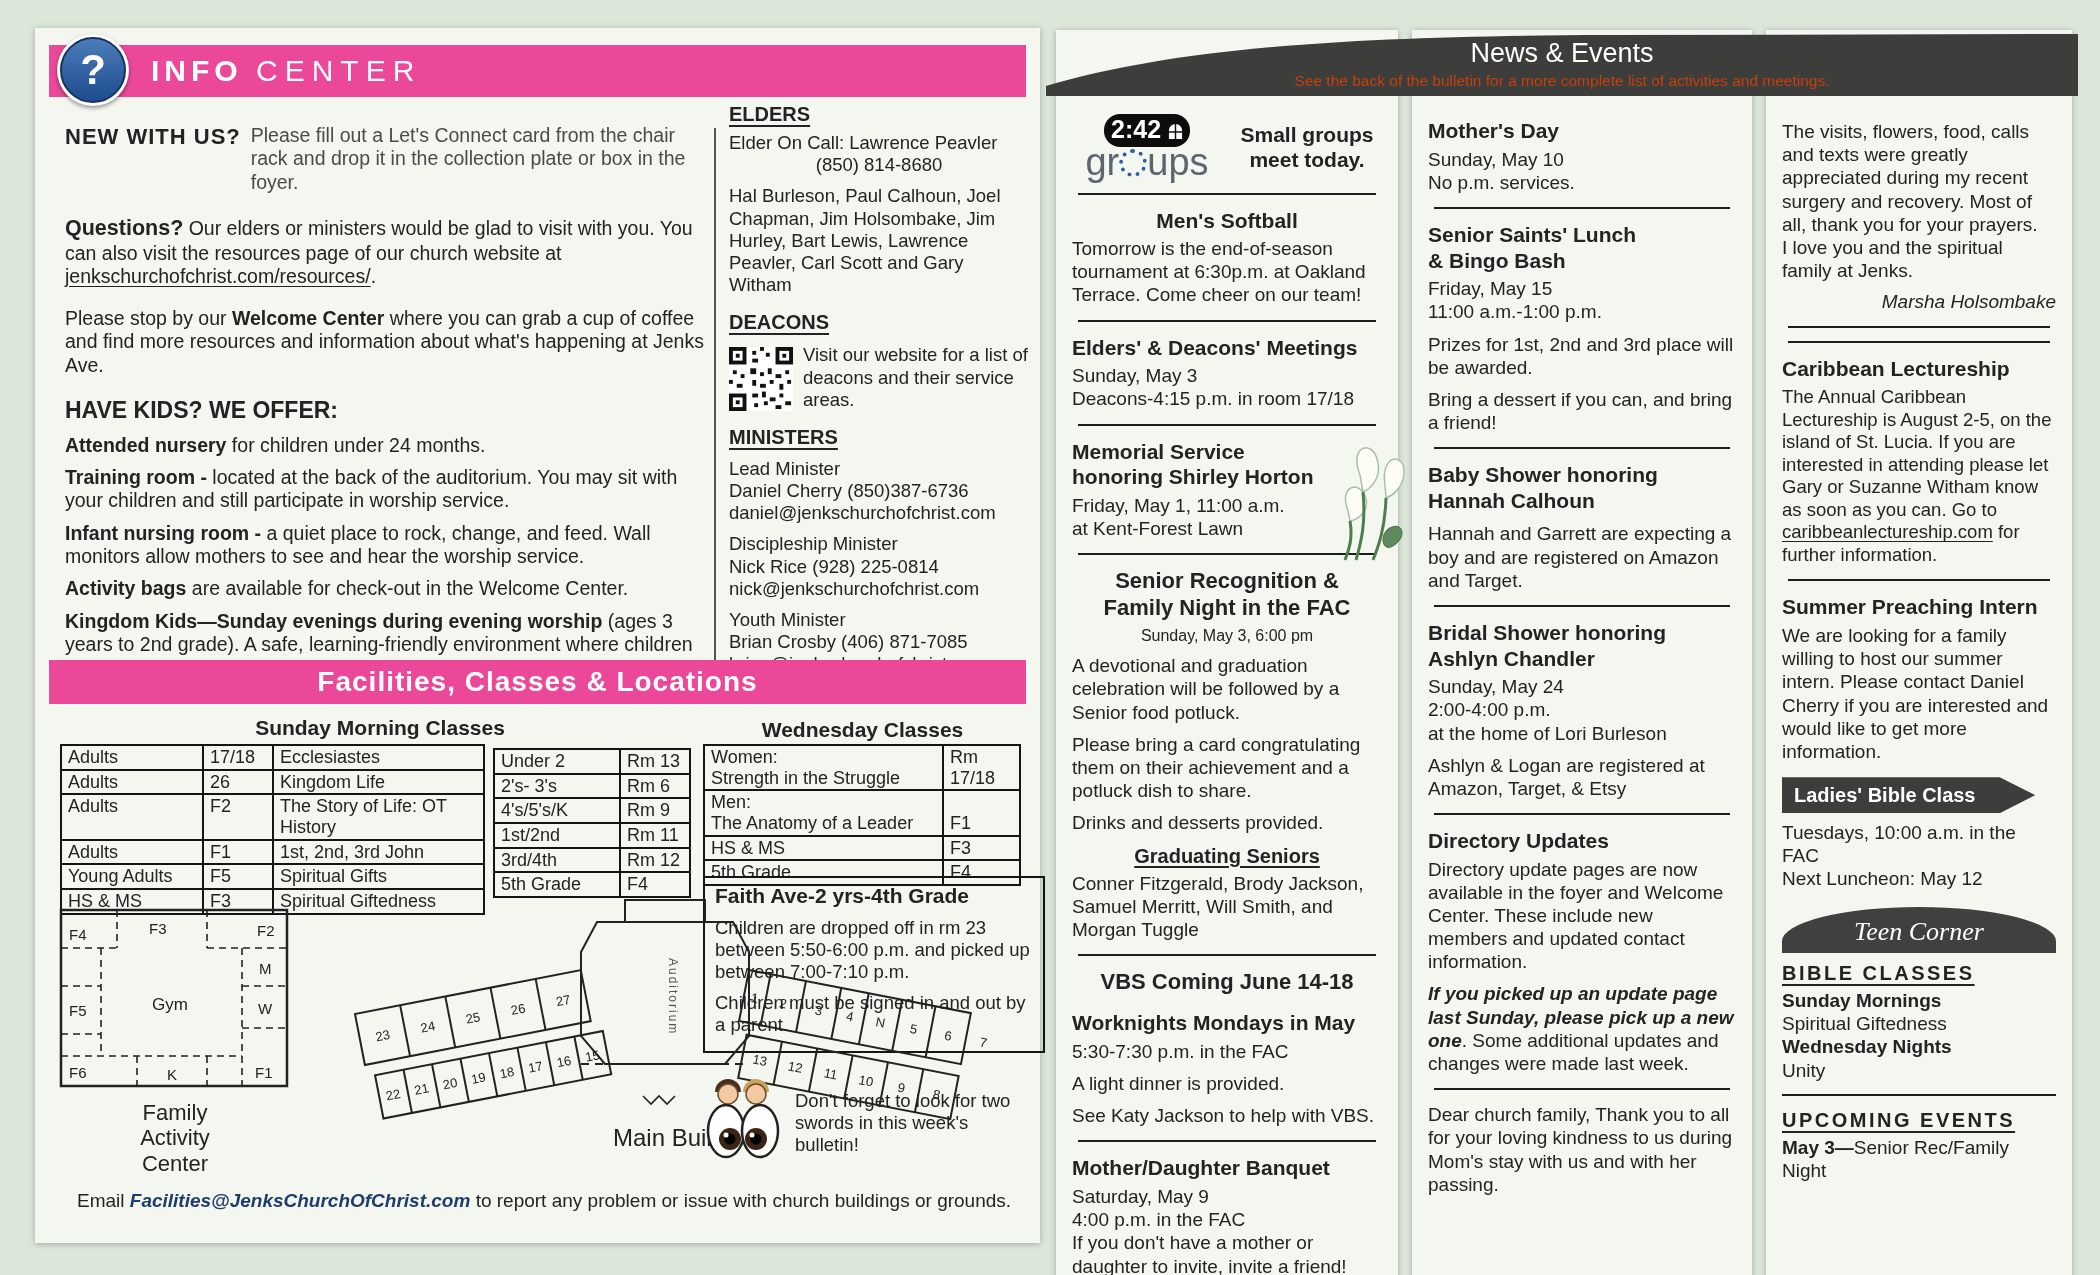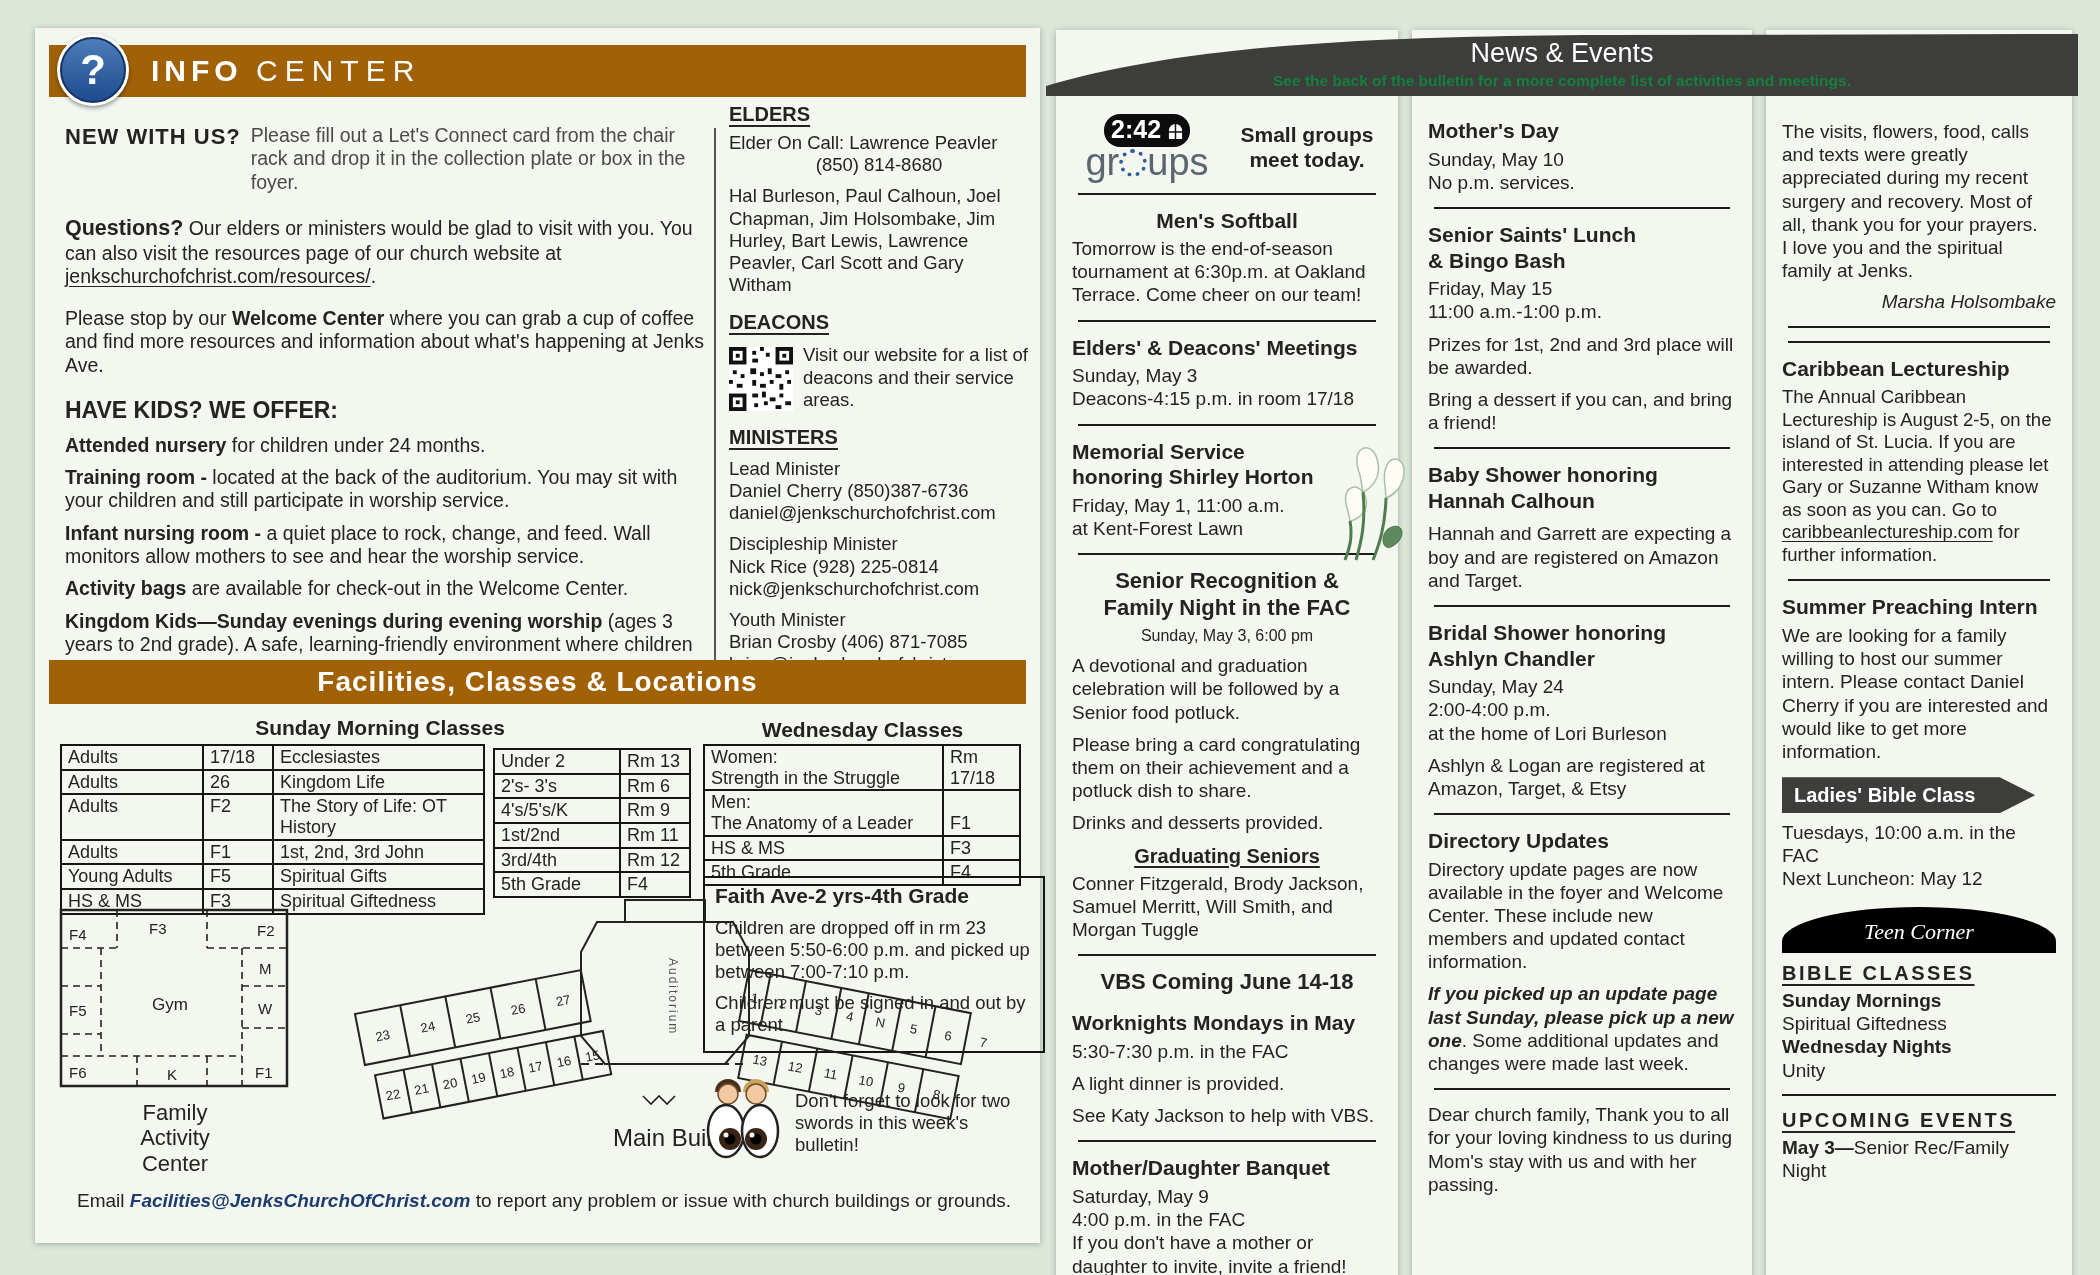--- a/index.html
+++ b/index.html
@@ -1,19 +1,19 @@
 <!DOCTYPE html>
 <html><head>
 <meta charset="utf-8">
 <style>
   html,body{margin:0;padding:0;background:#c9d8c9;}
   #page{position:relative;width:2100px;height:1275px;background:#dce7da;font-family:"Liberation Sans",sans-serif;color:#232323;overflow:hidden;}
   .abs{position:absolute;}
   .panel{background:#f3f7f0;box-shadow:0 1px 6px rgba(0,0,0,.28);}
-  .bar{background:#a16207;color:#fff;}
+  .bar{background:#ec4899;color:#fff;}
   .b{font-weight:bold;}
   .i{font-style:italic;}
   .u{text-decoration:underline;text-underline-offset:3px;}
   .ml{white-space:pre-line;}
   .ctr{text-align:center;}
   .hr{border-top:2.5px solid #1c1c1c;margin:13px 22px;}
   p{margin:9px 0;}
   
   #ic-bar{left:14px;top:17px;right:14px;height:52px;display:flex;align-items:center;}
   #ic-title{margin-left:102px;font-size:30px;letter-spacing:5px;color:#fff;}
@@ -36,29 +36,29 @@
   td{border:2px solid #151515;padding:1px 6px;font-size:18px;line-height:1.15;vertical-align:top;}
   #faith-box{left:668px;top:848px;width:318px;border:2px solid #151515;padding:6px 10px;font-size:18.5px;}
   #faith-box .t{font-size:21px;font-weight:bold;}
   #email-line{left:42px;top:1162px;width:940px;font-size:19px;}
   .navy{color:#1e3c6d;font-weight:bold;font-style:italic;}
   .maplbl{font-size:22px;line-height:1.15;}
   
   .ncol{top:30px;height:1205px;background:#f3f7f0;box-shadow:0 1px 6px rgba(0,0,0,.28);font-size:19px;line-height:1.22;}
   #nband{left:1046px;top:34px;width:1032px;height:62px;z-index:4;}
   #nband .tt{position:absolute;left:0;right:0;top:4px;text-align:center;font-size:27px;color:#fff;}
-  #nband .st{position:absolute;left:0;right:0;top:38px;text-align:center;font-size:15.5px;color:#15803d;font-weight:bold;}
+  #nband .st{position:absolute;left:0;right:0;top:38px;text-align:center;font-size:15.5px;color:#c2410c;}
   .ev{padding:0 16px;margin:12px 0;}
   .ev h3{font-size:21px;font-weight:bold;margin:4px 0;}
   .logo242{width:150px;text-align:center;flex:0 0 auto;}
   .l-box{display:inline-block;background:#0d0d0d;color:#fff;border-radius:16px;font-size:25px;font-weight:bold;padding:0 7px 2px;}
   .l-word{font-size:38px;color:#5c6670;margin-top:-4px;line-height:1;}
   .dot-o{display:inline-block;width:20px;height:20px;border:4.5px dotted #2f5fa0;border-radius:50%;vertical-align:-2px;}
   .arrow-banner{background:#3d3d3c;color:#fff;font-size:20px;font-weight:bold;height:36px;line-height:36px;padding-left:12px;width:88%;clip-path:polygon(0 0,86% 0,100% 50%,86% 100%,0 100%);margin:14px 0 8px;}
-  .dome{background:#000000;color:#fff;text-align:center;font-family:"Liberation Serif",serif;font-style:italic;font-size:22px;height:46px;line-height:50px;border-radius:160px 160px 0 0/40px 40px 0 0;margin:16px 0 8px;}
+  .dome{background:#404040;color:#fff;text-align:center;font-family:"Liberation Serif",serif;font-style:italic;font-size:26px;height:46px;line-height:50px;border-radius:160px 160px 0 0/40px 40px 0 0;margin:16px 0 8px;}
   .sp-head{font-size:20px;font-weight:bold;letter-spacing:2.5px;text-decoration:underline;text-underline-offset:4px;margin:6px 0 4px;}
   svg text{font-family:"Liberation Sans",sans-serif;}
 </style>
 </head>
 <body>
 
 <div id="page">
 
   <div class="abs panel" style="left:35px;top:28px;width:1005px;height:1215px;">
 

